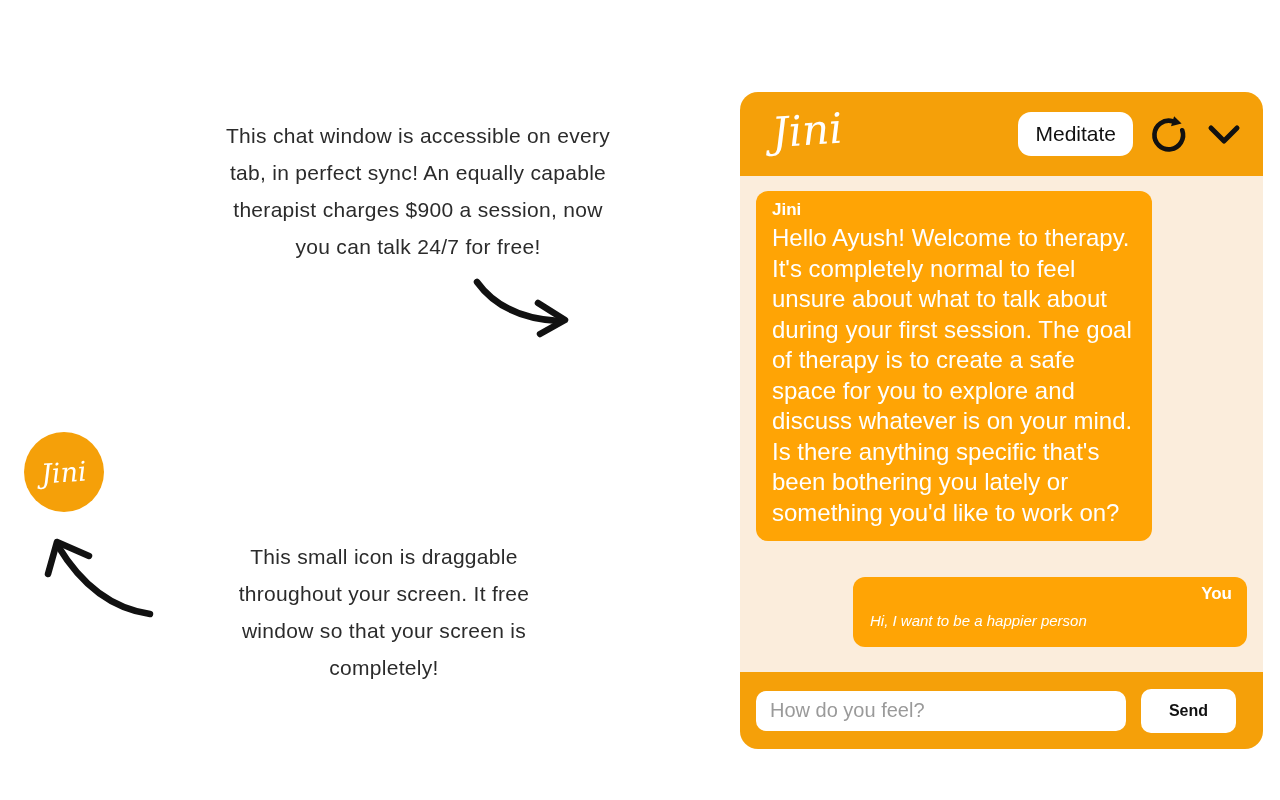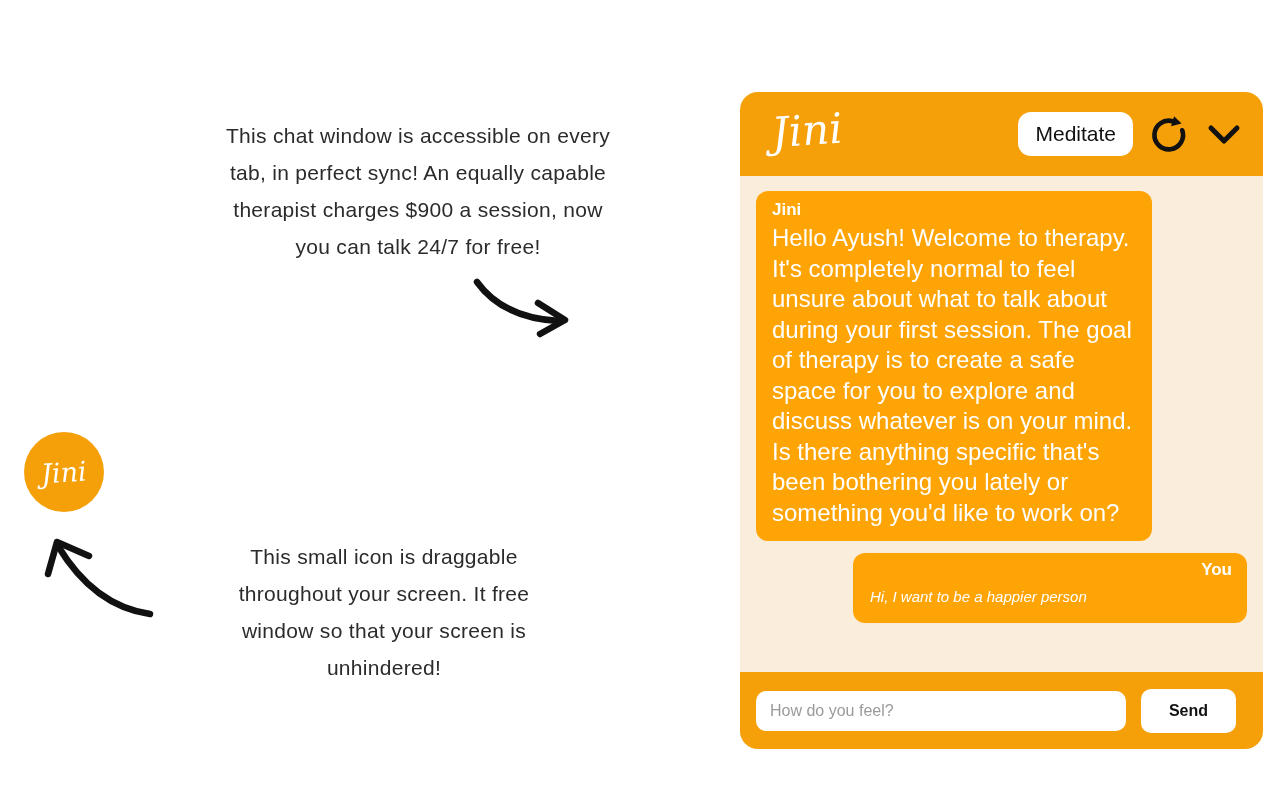--- a/index.html
+++ b/index.html
@@ -98,21 +98,21 @@
   }
   .bubble-bot {
     width: 396px;
     padding: 9px 15px 13px 16px;
   }
   .bubble-bot .sender { font-size: 17px; font-weight: 700; margin-bottom: 3px; }
   .bubble-bot .msg-text { font-size: 24px; line-height: 30.5px; }
   .bubble-user {
     width: 394px;
     margin-left: auto;
-    margin-top: 12px;
+    margin-top: 36px;
     padding: 7px 15px 12px 17px;
   }
   .bubble-user .sender { text-align: right; font-size: 17px; font-weight: 600; }
   .bubble-user .msg-text { font-size: 15px; line-height: 29px; margin-top: 2px; font-style: italic; }
 
   .chat-footer {
     height: 77px;
     flex: none;
     background: #F5A009;
     display: flex;
@@ -120,21 +120,21 @@
     padding: 0 27px 0 16px;
     gap: 15px;
   }
   .chat-input {
     flex: 1;
     height: 40px;
     border: none;
     border-radius: 10px;
     background: #ffffff;
     padding: 0 14px;
-    font-size: 16px;
+    font-size: 20px;
     color: #333333;
     font-family: "Liberation Sans", sans-serif;
     outline: none;
   }
   .chat-input::placeholder { color: #9a9a9a; }
   .send-btn {
     width: 95px;
     height: 44px;
     border: none;
     border-radius: 10px;
@@ -167,21 +167,21 @@
 
 <svg id="arrow-2" class="arrow-svg" width="125" height="92" viewBox="0 0 125 92">
   <path d="M 112 84 Q 56 76 20 16" fill="none" stroke="#111111" stroke-width="6.5" stroke-linecap="round"></path>
   <path d="M 10 44 L 19 12 L 51 26" fill="none" stroke="#111111" stroke-width="6.5" stroke-linecap="round" stroke-linejoin="round"></path>
 </svg>
 
 <div class="annotation annotation-bottom">
   <div>This small icon is draggable</div>
   <div>throughout your screen. It free</div>
   <div>window so that your screen is</div>
-  <div>unhindered!</div>
+  <div>completely!</div>
 </div>
 
 <div class="chat-window">
 
   <div class="chat-header">
     <span class="chat-logo script-text">Jini</span>
     <span class="header-spacer"></span>
     <button class="meditate-btn">Meditate</button>
     <button class="header-icon-btn refresh-btn">
       <svg width="44" height="44" viewBox="0 0 40 40">

